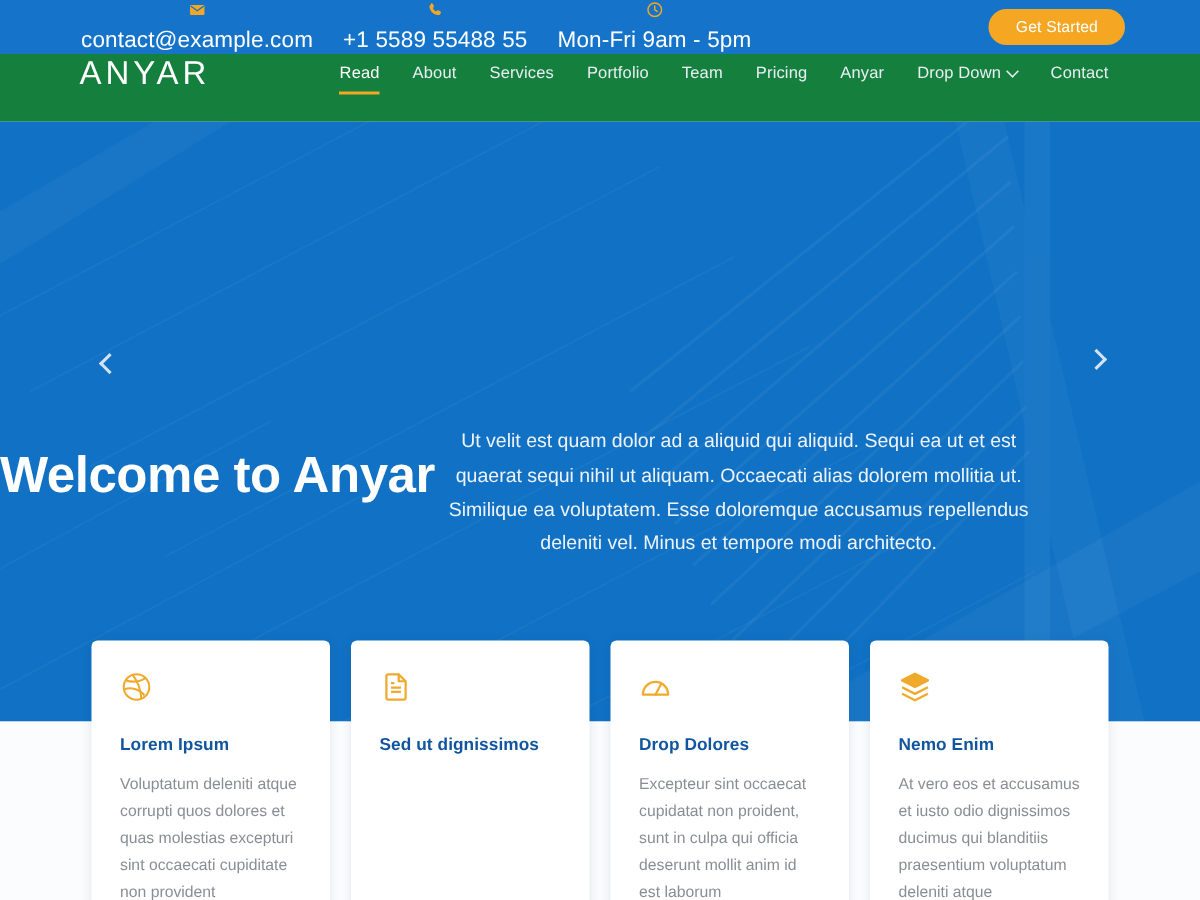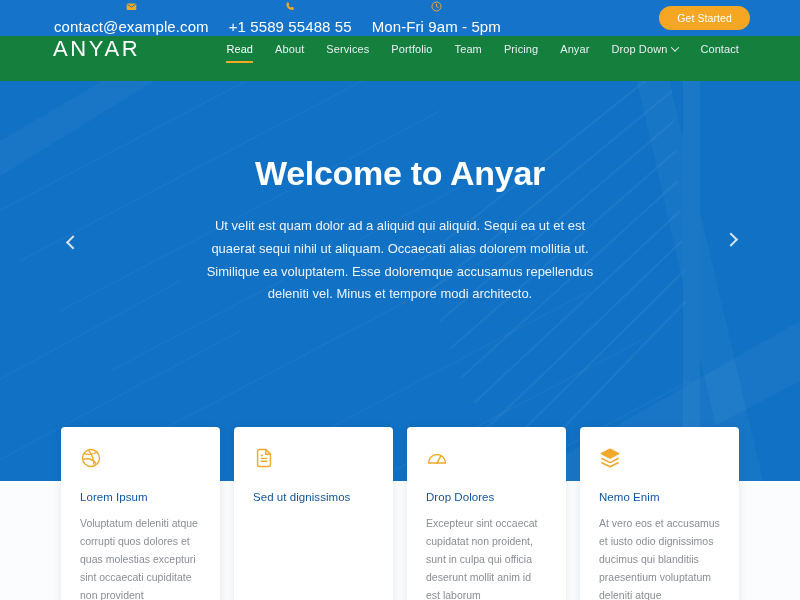--- a/index.html
+++ b/index.html
@@ -74,21 +74,21 @@
   
   .hero {
     position:absolute; top:81px; left:0; width:800px; height:400px;
     background:#1272c4;
     overflow:hidden;
   }
   .hero-bg { position:absolute; inset:0; }
   .hero-content {
     position:relative; z-index:5;
     width:100%; height:100%;
-    display:flex; flex-direction:column; align-items:center;
+    display:flex; align-items:center;
     padding-top:73px;
   }
   .hero-title {
     color:#ffffff; font-size:34px; font-weight:bold;
     letter-spacing:-.3px; text-align:center;
   }
   .hero-text {
     width:405px; margin-top:22px;
     color:#eef3f9; font-size:13px; line-height:1.75;
     text-align:center;
@@ -126,21 +126,21 @@
   }
   .card {
     width:159px; background:#ffffff;
     border-radius:4px;
     box-shadow:0 1px 8px rgba(20,50,90,.10);
     padding:18px 19px 20px 19px;
     min-height:173px;
   }
   .card-icon { color:#f0a92b; height:26px; display:flex; align-items:center; }
   .card-title {
-    color:#10559e; font-size:11.5px; font-weight:normal;
+    color:#10559e; font-size:11.5px; font-weight:bold;
     margin-top:20px; letter-spacing:.05px;
   }
   .card-text {
     color:#8a8e94; font-size:10.5px; line-height:1.72;
     margin-top:11px;
   }
 </style>
 </head>
 <body>
 

